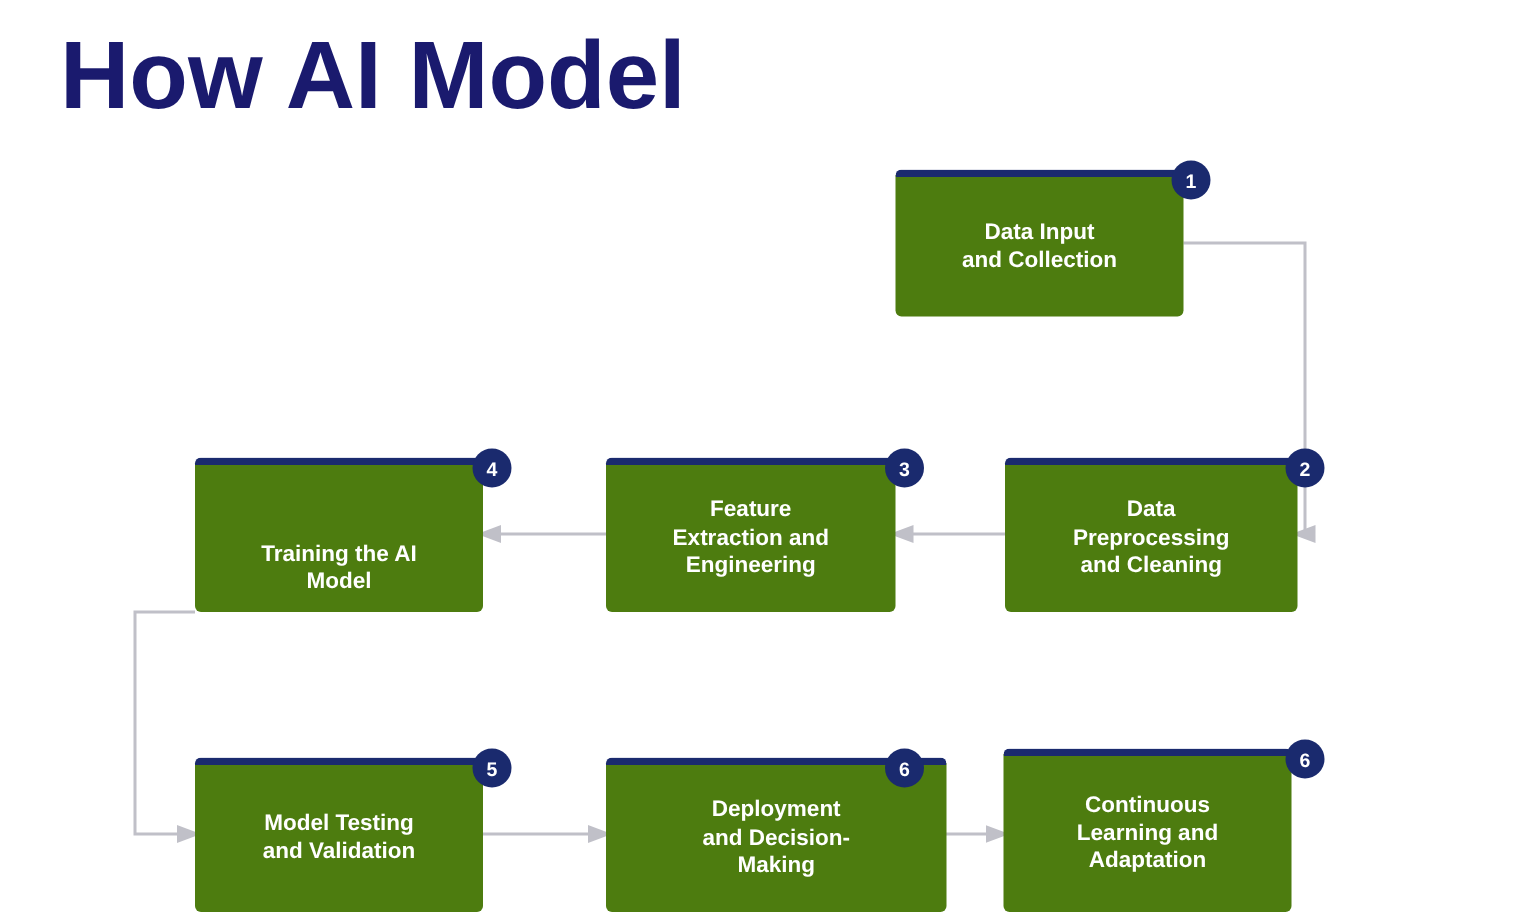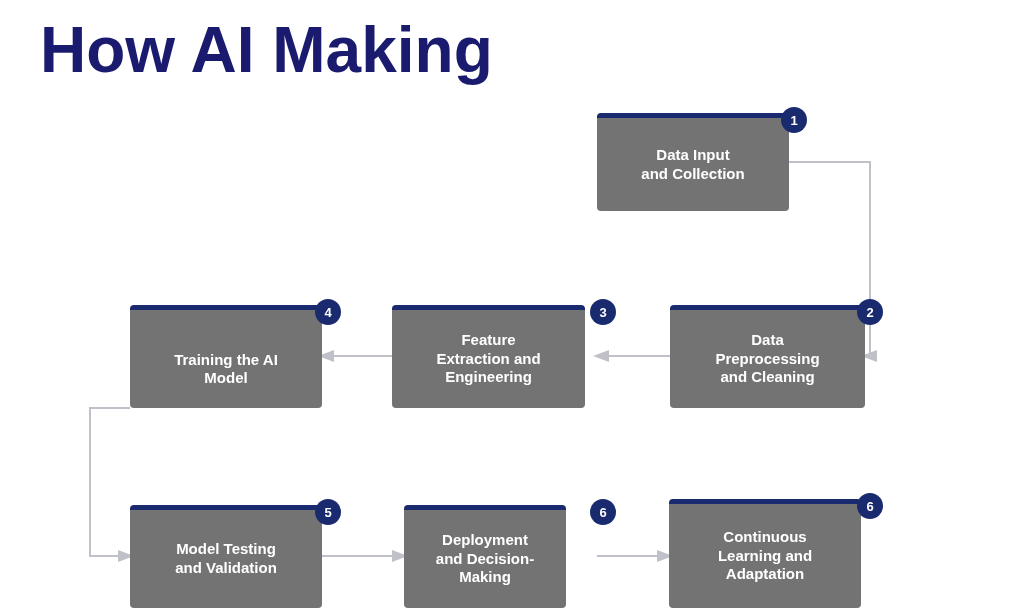--- a/index.html
+++ b/index.html
@@ -18,28 +18,28 @@
       left: 40px;
       font-size: 64px;
       font-weight: 900;
       color: #1a1a6e;
       line-height: 1;
     }
 
     
     .ai-box {
       position: absolute;
-      background: #737373;
+      background: #4d7c0f;
       border-top: 5px solid #1a2a6e;
       border-radius: 4px;
       display: flex;
       align-items: center;
       justify-content: center;
       text-align: center;
-      padding: 20px 14px;
+      padding: 10px 14px;
     }
 
     .ai-box .box-label {
       font-size: 15px;
       font-weight: 800;
       color: #ffffff;
       line-height: 1.25;
     }
 
     
@@ -71,21 +71,21 @@
       left: 670px;
       top: 305px;
       width: 195px;
       height: 103px;
       text-align: center;
     }
     #badge2 { top: 299px; left: 857px; }
 
     
     #box3 {
-      left: 392px;
+      left: 404px;
       top: 305px;
       width: 193px;
       height: 103px;
     }
     #badge3 { top: 299px; left: 590px; }
 
     
     #box4 {
       left: 130px;
       top: 305px;
@@ -102,21 +102,21 @@
       width: 192px;
       height: 103px;
       text-align: center;
     }
     #badge5 { top: 499px; left: 315px; }
 
     
     #box6 {
       left: 404px;
       top: 505px;
-      width: 162px;
+      width: 227px;
       height: 103px;
     }
     #badge6a { top: 499px; left: 590px; }
 
     
     #box7 {
       left: 669px;
       top: 499px;
       width: 192px;
       height: 109px;
@@ -139,21 +139,21 @@
       stroke-width: 2;
     }
 
     .arrow-head {
       fill: #c0c0c8;
     }
   </style>
 </head>
 <body>
 
-<div class="page-title">How AI Making</div>
+<div class="page-title">How AI Model</div>
 
 <svg class="connectors">
   <defs>
     <marker id="arrow" markerWidth="8" markerHeight="8" refX="6" refY="3" orient="auto">
       <path d="M0,0 L0,6 L8,3 z" class="arrow-head"></path>
     </marker>
   </defs>
 
   <path class="connector-line" d="M 789,162 L 870,162 L 870,356 L 865,356" marker-end="url(#arrow)"></path>
 

